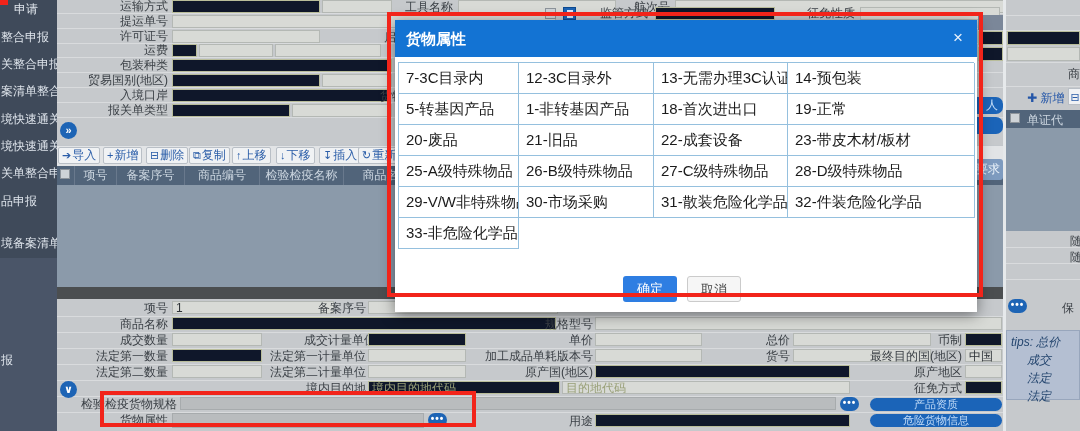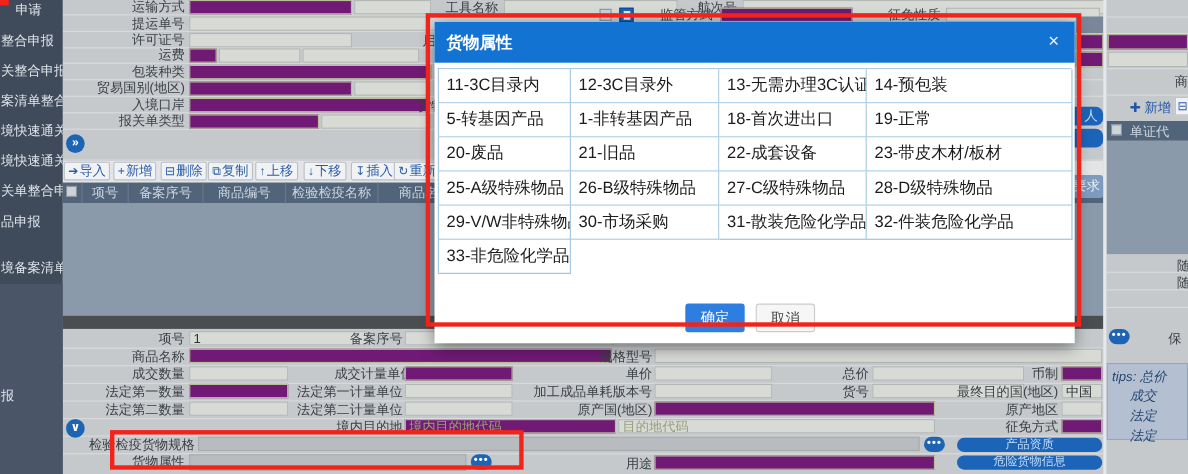--- a/index.html
+++ b/index.html
@@ -11,21 +11,21 @@
   }
   .abs { position:absolute; }
   
   #sidebar { position:absolute; left:0; top:0; width:57px; height:431px; background:#3f4a5a; overflow:hidden; z-index:5; }
   #sidebar .low { position:absolute; left:0; top:258px; width:57px; height:173px; background:#4a5568; }
   .side-item { position:absolute; left:1px; width:80px; font-size:12px; color:#dfe5ec; white-space:nowrap; }
   
   .lbl { position:absolute; font-size:12px; color:#3b4046; text-align:right; line-height:15px; white-space:nowrap; }
   .lbl-l { position:absolute; font-size:12px; color:#3b4046; text-align:left; line-height:15px; white-space:nowrap; }
   .fld { position:absolute; height:13px; background:#d8dad6; border:1px solid #b4b8b4; }
-  .ylw { background:#701a75; border-color:#b9bd9a; }
+  .ylw { background:#0f172a; border-color:#b9bd9a; }
   .gryf { background:#b9bcbe; border-color:#a7abad; }
   .val { font-size:12px; color:#2e3338; line-height:12px; padding-left:3px; }
   .ph  { font-size:12px; color:#99a078; line-height:12px; padding-left:3px; white-space:nowrap; overflow:hidden; }
   .rowline { position:absolute; left:57px; width:946px; height:1px; background:#d9dbdd; }
   .cb { position:absolute; width:11px; height:11px; background:#ced3d7; border:1px solid #8d949b; }
   .docicon { position:absolute; width:13px; height:13px; background:#1d64b5; border:1px solid #0d4a90; }
   .docicon:after { content:""; position:absolute; left:3px; top:2px; width:6px; height:8px; background:#d9e8fa; }
   .circ { position:absolute; width:17px; height:17px; border-radius:50%; background:#1d64b5; color:#fff;
           font-size:11px; font-weight:bold; text-align:center; line-height:16px; }
   .dots { position:absolute; width:19px; height:14px; border-radius:8px; background:#1d64b5; color:#fff;
@@ -273,21 +273,21 @@
     <div class="tips" style="left:20px;top:57px">法定</div>
   </div>
 </div>
 
 <div id="modal">
   <div id="modal-title">
     <span class="t">货物属性</span>
     <span id="modal-close">×</span>
   </div>
   <div id="mgrid">
-    <div class="mcell">11-3C目录内</div>
+    <div class="mcell">7-3C目录内</div>
     <div class="mcell">12-3C目录外</div>
     <div class="mcell">13-无需办理3C认证</div>
     <div class="mcell">14-预包装</div>
     <div class="mcell">5-转基因产品</div>
     <div class="mcell">1-非转基因产品</div>
     <div class="mcell">18-首次进出口</div>
     <div class="mcell">19-正常</div>
     <div class="mcell">20-废品</div>
     <div class="mcell">21-旧品</div>
     <div class="mcell">22-成套设备</div>

